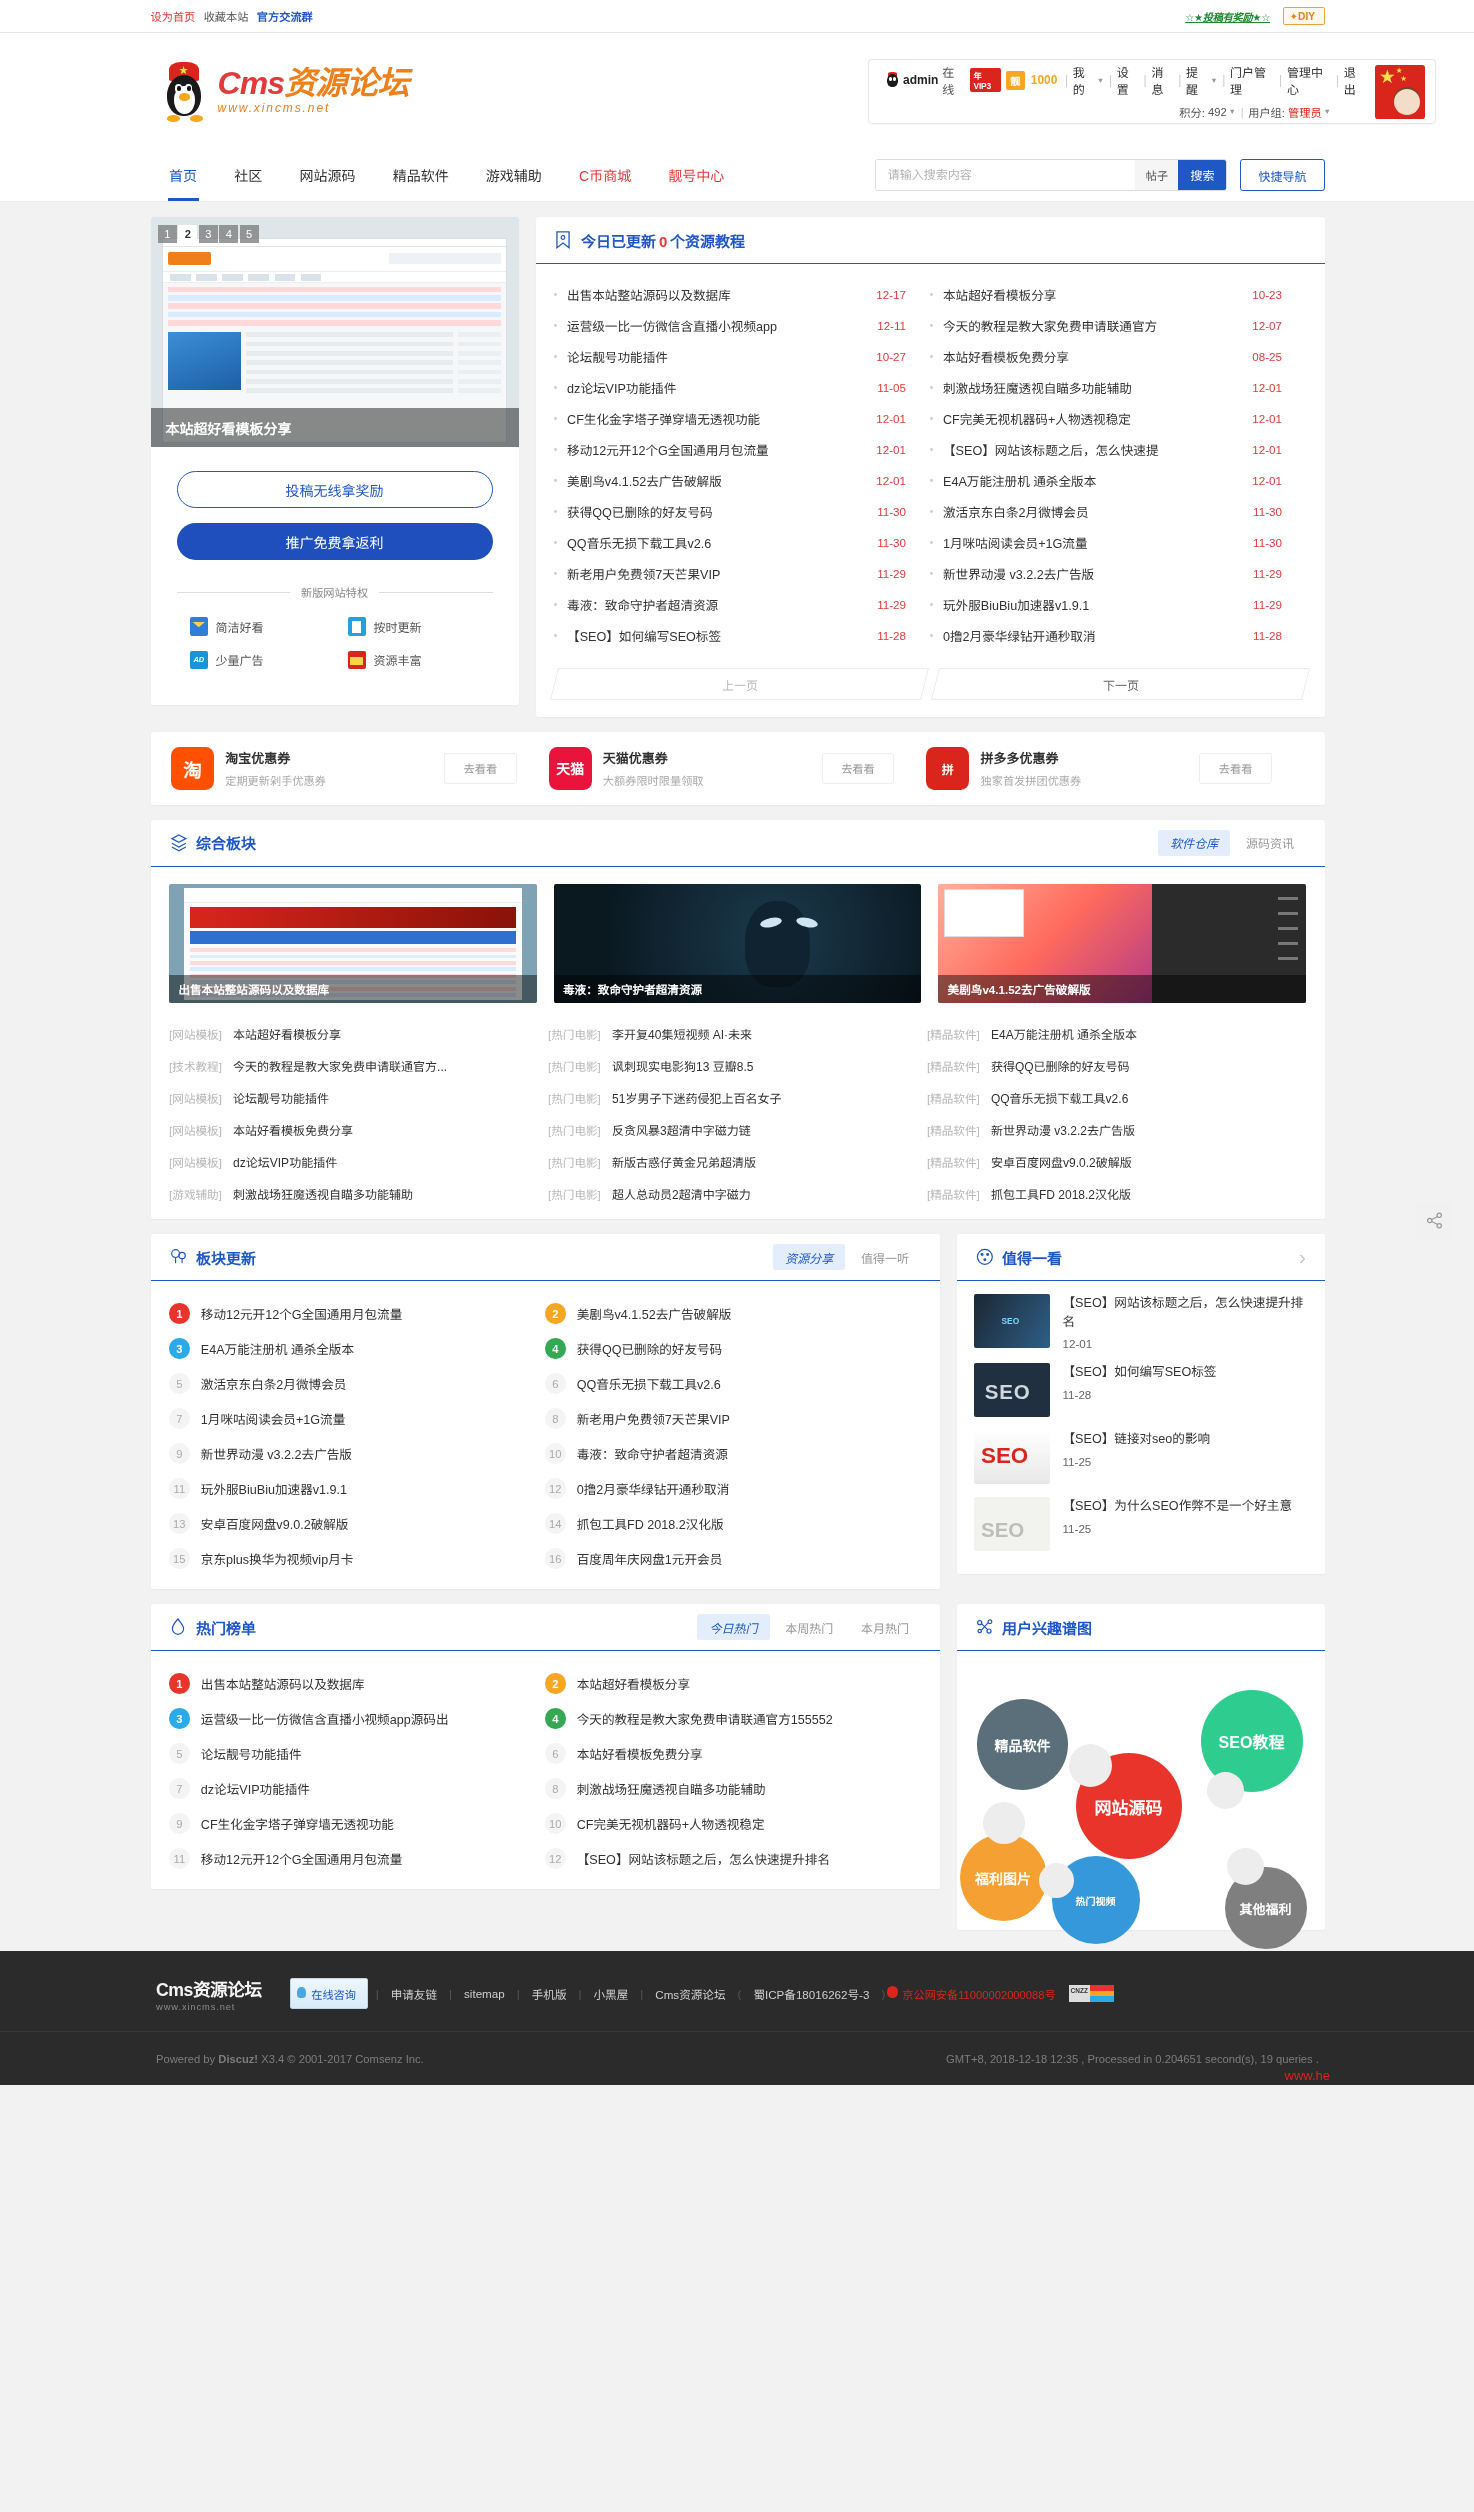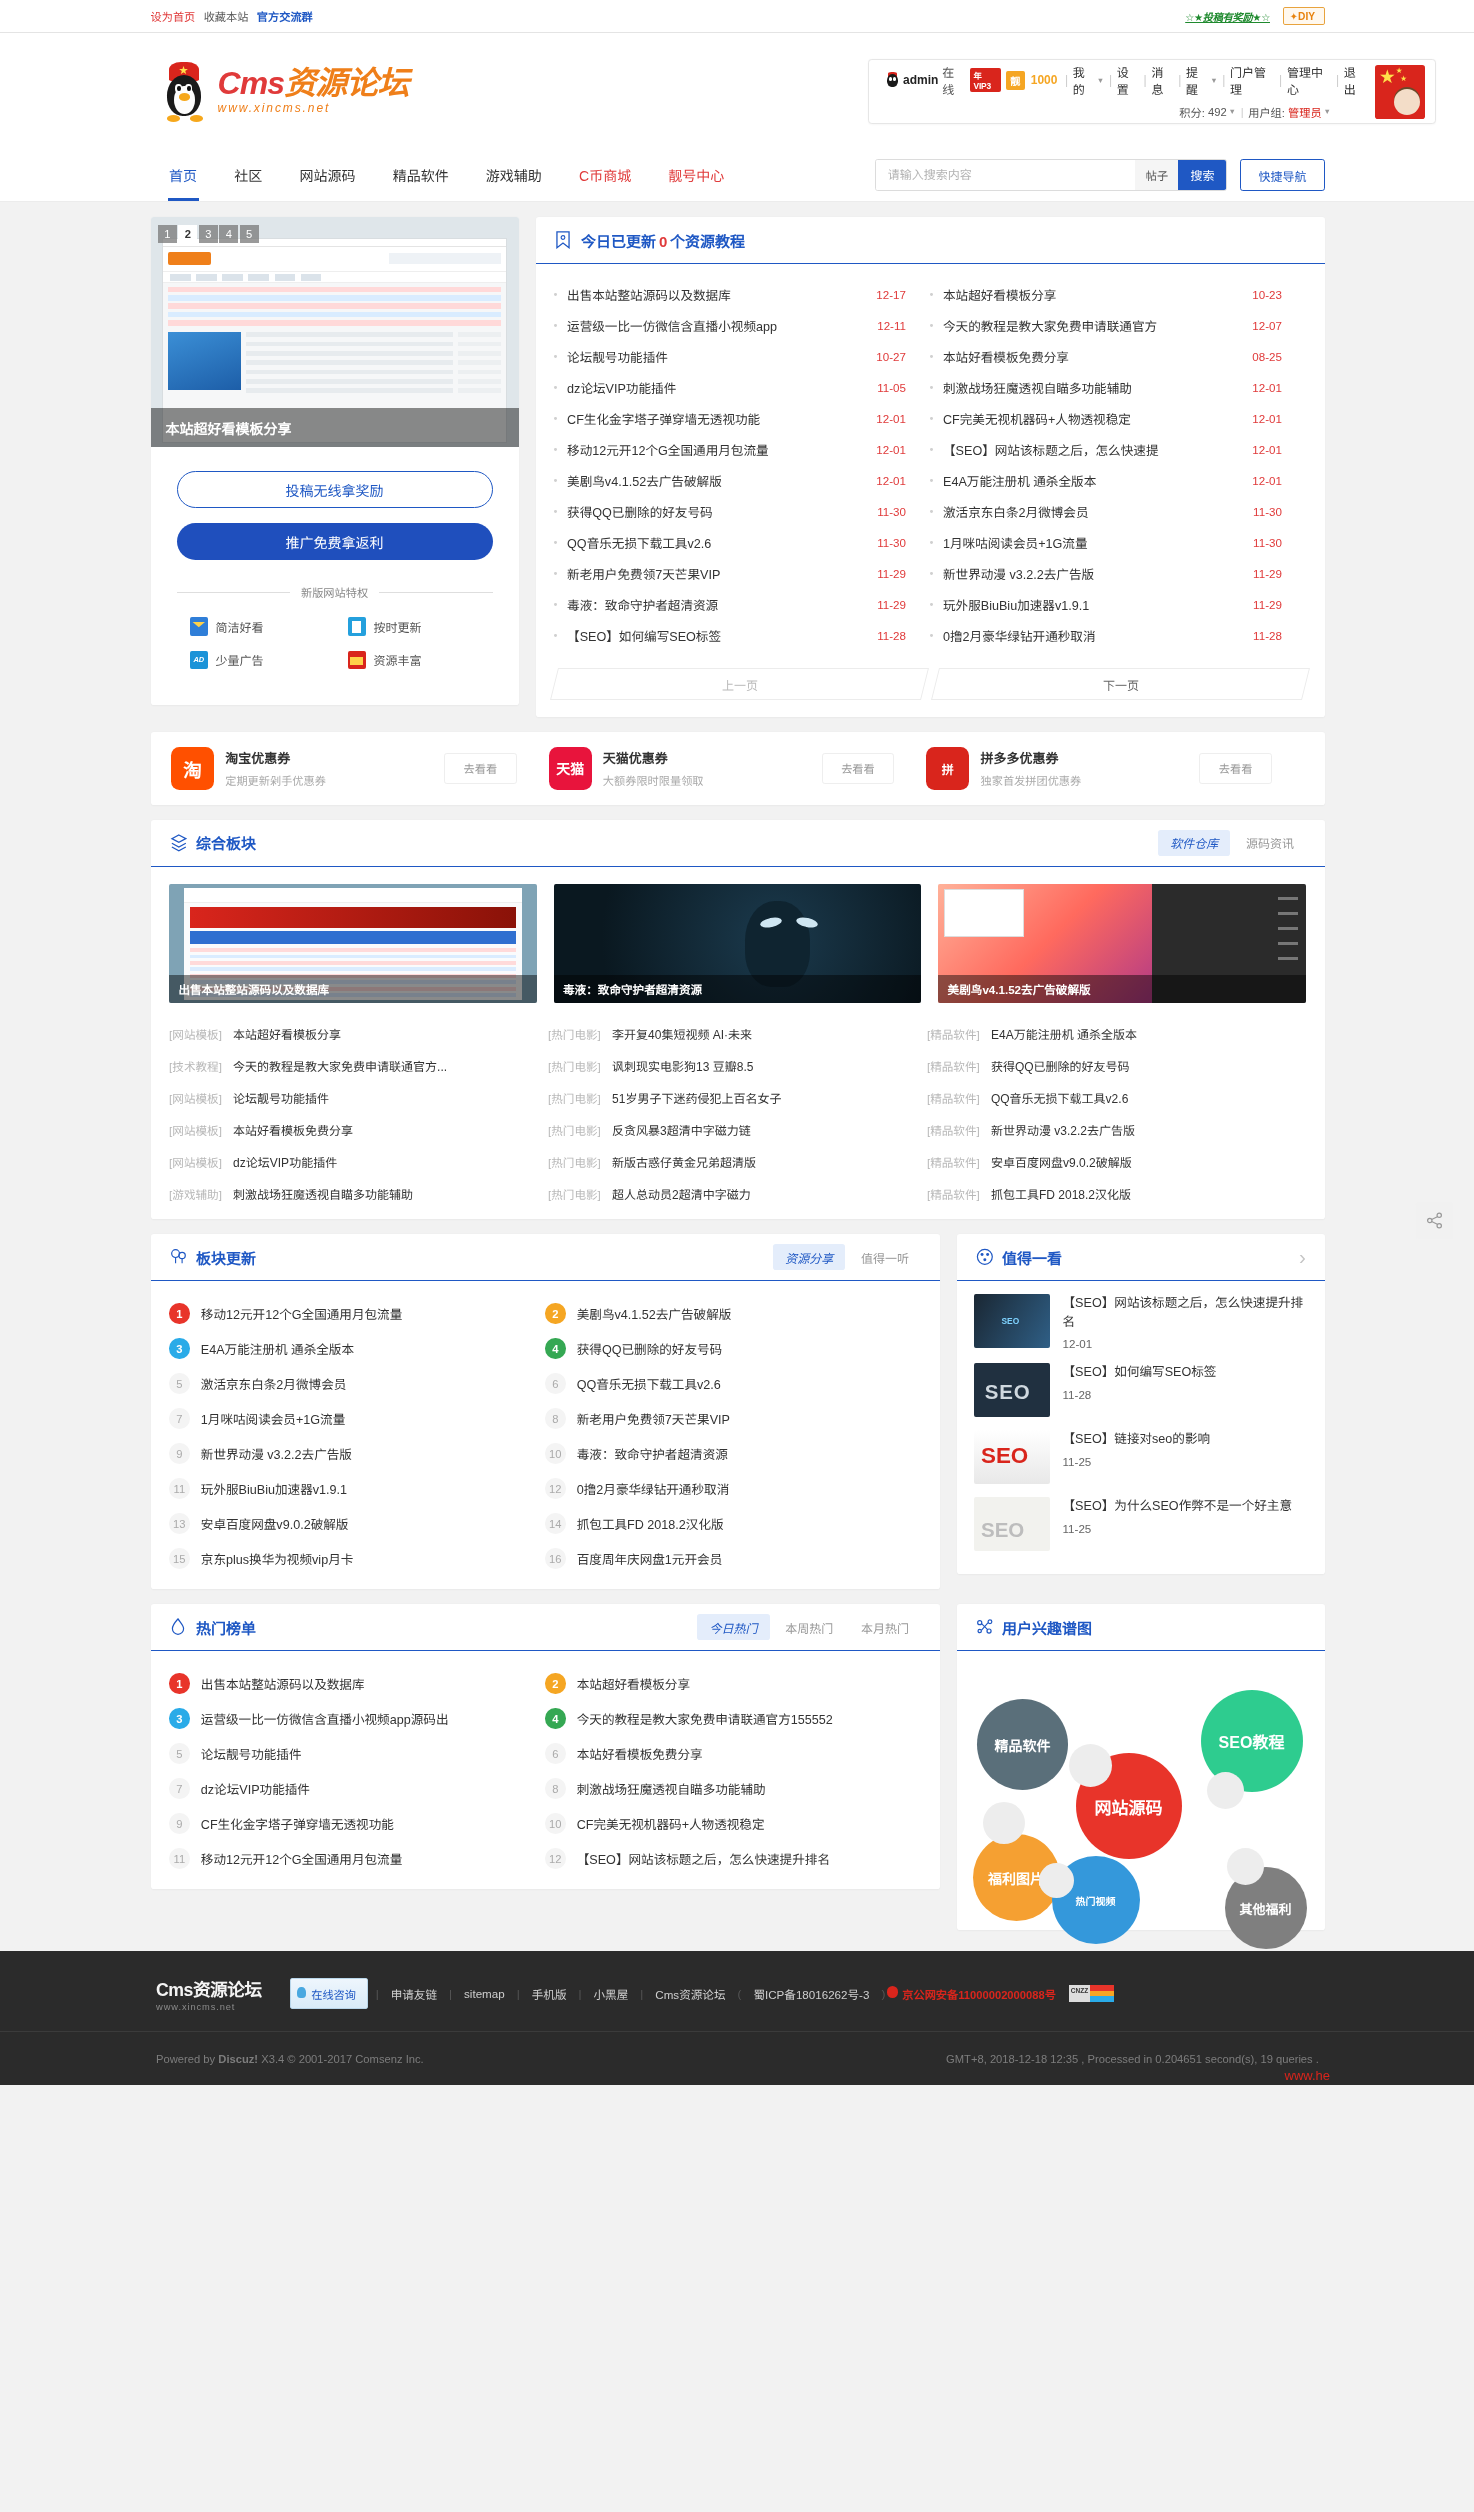--- a/index.html
+++ b/index.html
@@ -356,21 +356,21 @@
   .f-logo .l2 { font-size: 9.3px; color: #8b8b8b; letter-spacing: 0.9px; margin-top: 1.9px; }
   .f-chat {
     background: linear-gradient(#eef6fd,#d9ebf8); border: 0.9px solid #b9d6ea; color: #1f58c4;
     font-size: 11.2px; padding: 6.5px 11.2px 6.5px 20.5px; border-radius: 1.9px; position: relative; margin-right: 7.5px;
   }
   .f-chat:before { content:""; position:absolute; left:6.5px; top:8.4px; width:8.4px; height:10.2px; background:#49a8e0; border-radius:50% 50% 40% 40%; }
   .f-links { display: flex; align-items: center; font-size: 11.6px; }
   .f-links a { color: #cfcfcf; padding: 0 12px; }
   .f-links .sep { color: #555; }
   .f-icp { color: #cfcfcf; padding: 0 12px; }
-  .f-police { color: #d9251c; font-size: 11.2px; font-weight: bold; position: relative; padding-left: 17px; }
+  .f-police { color: #d9251c; font-size: 11.2px; font-weight: normal; position: relative; padding-left: 17px; }
   .f-police:before { content:""; position:absolute; left:1.9px; top:0.9px; width:11.2px; height:11.2px; background:#d9251c; border-radius:50%; }
   .f-cnzz { margin-left: 13px; width: 45px; height: 17px; background:#ddd; display:flex; }
   .f-cnzz b { font-size:6.5px; color:#333; padding:1.9px; }
   .f-cnzz i { flex:1; background:linear-gradient(#e8342a 33%,#f5a623 33% 66%,#2aabe8 66%); }
   .footer-bot {
     border-top: 0.9px solid #3b3b3b;
   }
   .footer-bot-inner {
     width: 1174px; margin: 0 auto; display: flex; align-items: center;
     padding: 20.5px 5.6px; font-size: 11.2px; color: #7d7d7d;
@@ -1126,21 +1126,21 @@
         <div class="bubble-wrap" id="bubbleWrap">
             <div class="bubble" style="left:20.5px;top:48px;width:91px;height:91px;background:#5a6f7a;font-size:14px">
               <span>精品软件</span>
             </div>
             <div class="bubble" style="left:244px;top:39px;width:102px;height:102px;background:#2ecc8f;font-size:16px">
               <span>SEO教程</span>
             </div>
             <div class="bubble" style="left:119px;top:102px;width:106px;height:106px;background:#e8342a;font-size:17px">
               <span>网站源码</span>
             </div>
-            <div class="bubble" style="left:16px;top:183px;width:87px;height:87px;background:#f5a032;font-size:14px">
+            <div class="bubble" style="left:3px;top:183px;width:87px;height:87px;background:#f5a032;font-size:14px">
               <span>福利图片</span>
             </div>
             <div class="bubble" style="left:95px;top:205px;width:88px;height:88px;background:#3498db;font-size:10px">
               <span>热门视频</span>
             </div>
             <div class="bubble" style="left:268px;top:216px;width:82px;height:82px;background:#7f7f7f;font-size:13px">
               <span>其他福利</span>
             </div>
             <div class="bubble ghost" style="left:112px;top:93px;width:43px;height:43px;background:#ededed;font-size:10.2px">
               <span></span>

